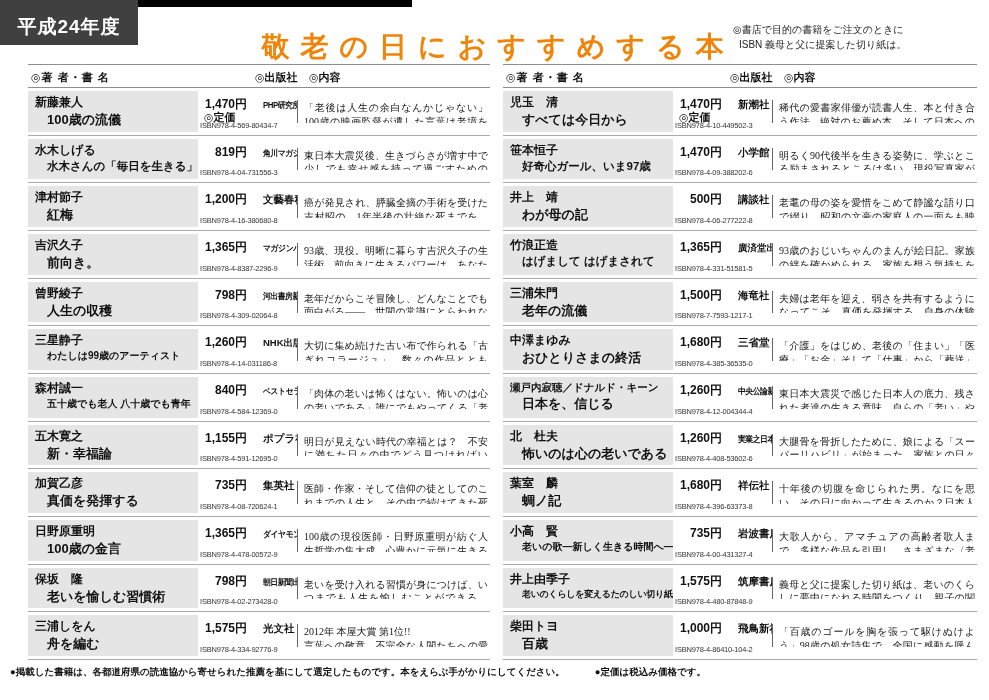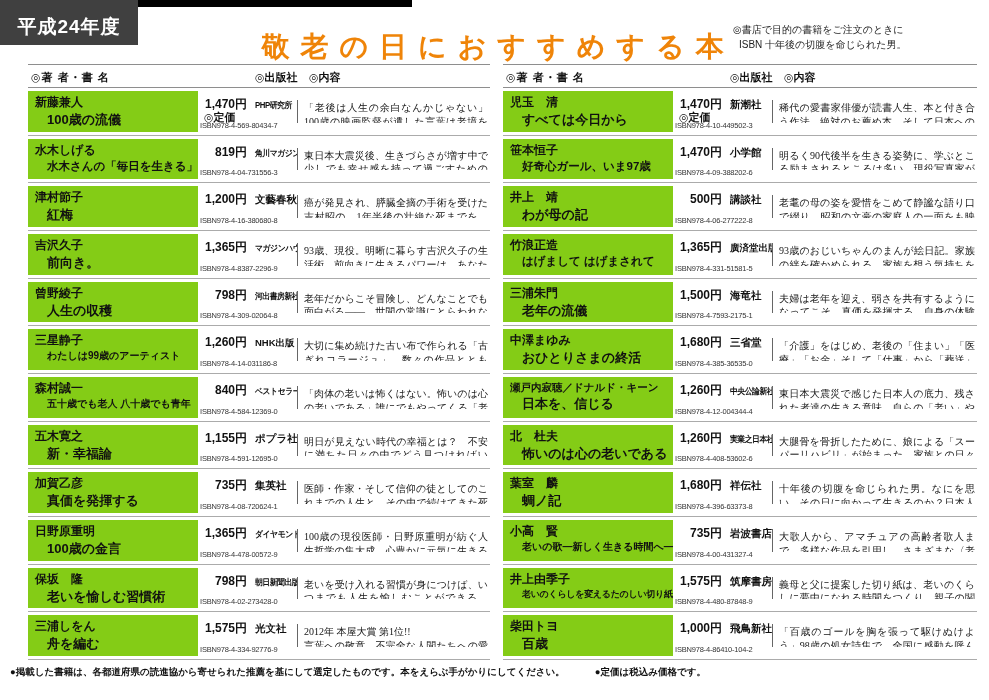--- a/index.html
+++ b/index.html
@@ -36,34 +36,34 @@
   .col-head .h1{left:3px;letter-spacing:1px;}
   .col-head .h2{left:176px;margin-top:40px;}
   .col-head .h3{left:227px;}
   .col-head .h4{left:281px;}
   .rows{height:572px;display:grid;grid-template-rows:repeat(12,1fr);}
   .row{
     display:flex;align-items:stretch;border-bottom:1px solid #ababab;
     box-sizing:border-box;padding:2px 0;min-height:0;
   }
   .cell{
-    width:170px;flex:0 0 170px;background:#84cc16;box-sizing:border-box;
+    width:170px;flex:0 0 170px;background:#e5e5e5;box-sizing:border-box;
     padding:4px 7px 3px 7px;margin:1px 0;overflow:hidden;
   }
   .author{font-size:12px;font-weight:bold;line-height:1.25;white-space:nowrap;}
   .author.a-s{font-size:10.5px;}
   .btitle{font-size:13px;font-weight:bold;line-height:1.2;margin-top:2px;white-space:nowrap;margin-left:12px;}
   .btitle.t-s{font-size:11.5px;}
   .btitle.t-xs{font-size:10px;}
   .btitle.t-xxs{font-size:9px;letter-spacing:-0.3px;}
   .mid{
     width:99px;flex:0 0 99px;position:relative;box-sizing:border-box;
     padding:6px 0 2px 4px;overflow:hidden;
   }
-  .priceline{display:flex;align-items:baseline;gap:8px;}
+  .priceline{display:flex;align-items:baseline;gap:16px;}
   .price{width:45px;flex:0 0 45px;text-align:right;font-size:12px;font-weight:bold;white-space:nowrap;}
   .pub{font-size:10.5px;font-weight:bold;white-space:nowrap;}
   .pub.p-s{font-size:9.5px;}
   .pub.p-xs{font-size:8.5px;letter-spacing:-0.5px;display:inline-block;transform:scaleX(.92);transform-origin:left center;}
   .isbn{
     position:absolute;left:2px;bottom:3px;font-size:7.5px;color:#333;
     letter-spacing:-0.2px;white-space:nowrap;
   }
   .desc{
     flex:1;border-left:1px solid #666;margin:10px 0;padding:1px 2px 1px 6px;
@@ -82,21 +82,21 @@
 <div class="topbar"></div>
 
 <div class="badge">
   <span>平成24年度</span>
 </div>
 
 <h1 class="main-title">敬老の日におすすめする本</h1>
 
 <div class="note">
   <div class="l1">◎書店で目的の書籍をご注文のときに</div>
-  <div class="l2">ISBN 十年後の切腹を命じられた男。</div>
+  <div class="l2">ISBN 義母と父に提案した切り紙は。</div>
 </div>
 
 <section class="col col-left">
   <div class="col-head">
     <span class="h h1">◎著 者・書 名</span>
     <span class="h h2">◎定価</span>
     <span class="h h3">◎出版社</span>
     <span class="h h4">◎内容</span>
   </div>
   <div class="rows">
@@ -339,21 +339,21 @@
       <div class="row">
     <div class="cell">
       <div class="author">三浦朱門</div>
       <div class="btitle">老年の流儀</div>
     </div>
     <div class="mid">
       <div class="priceline">
         <span class="price">1,500円</span>
         <span class="pub">海竜社</span>
       </div>
-      <div class="isbn">ISBN978-4-7593-2175-1</div>
+      <div class="isbn">ISBN978-7-7593-1217-1</div>
     </div>
     <div class="desc">夫婦は老年を迎え、弱さを共有するようになってこそ、真価を発揮する。自身の体験を踏まえて論じる。</div>
   </div>
       <div class="row">
     <div class="cell">
       <div class="author">中澤まゆみ</div>
       <div class="btitle">おひとりさまの終活</div>
     </div>
     <div class="mid">
       <div class="priceline">

